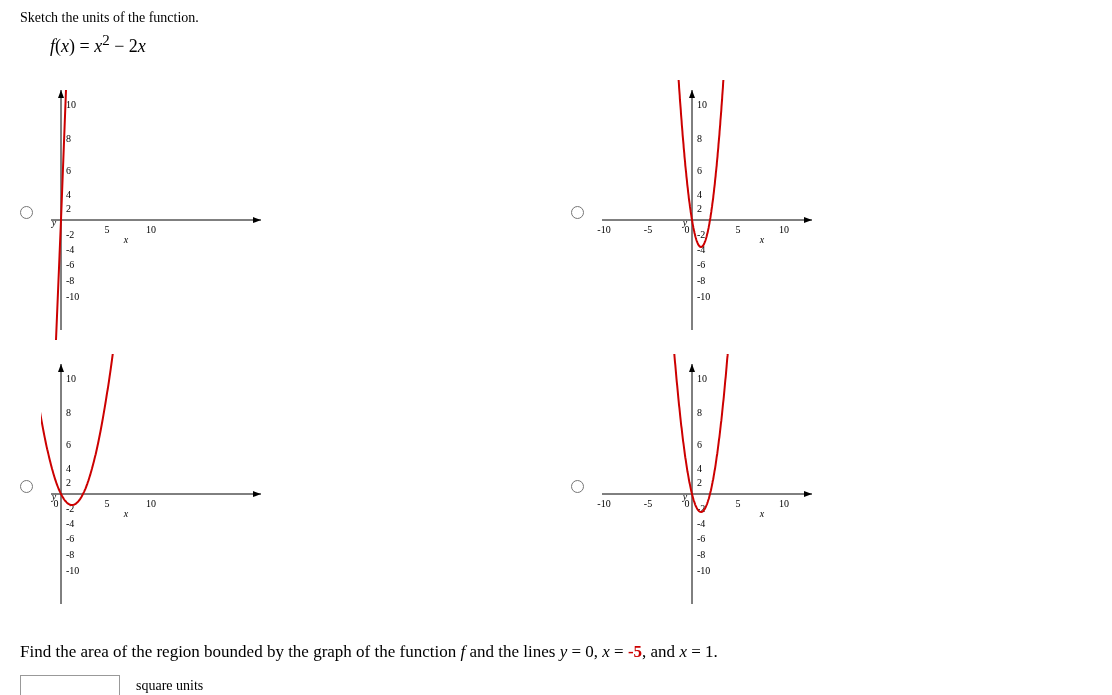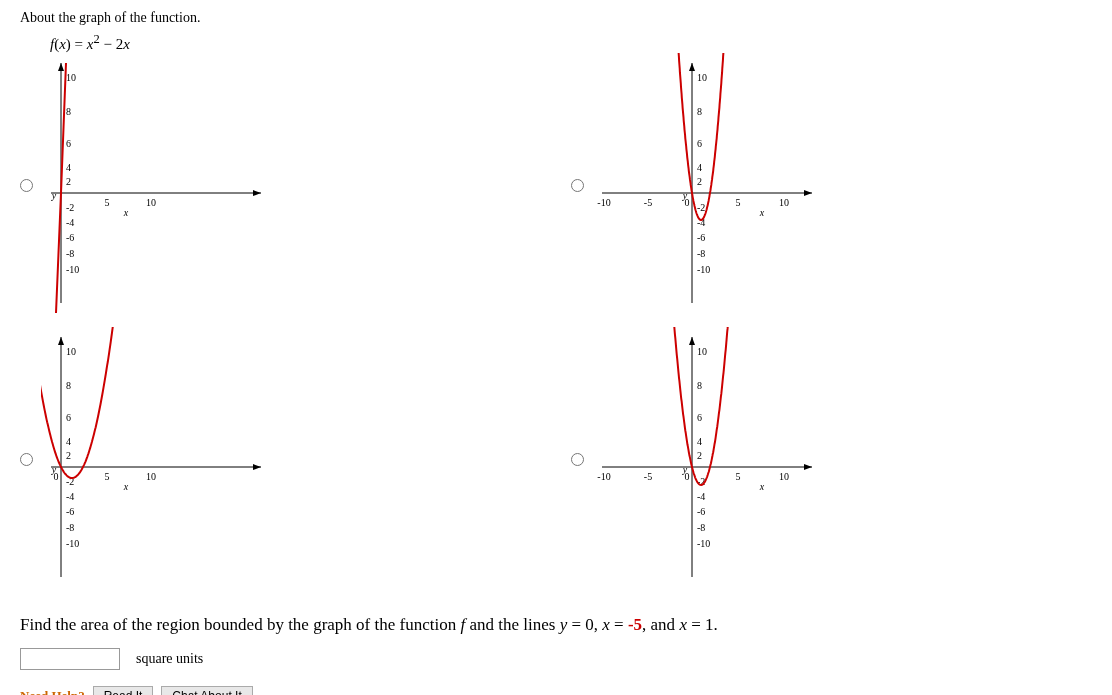--- a/index.html
+++ b/index.html
@@ -10,23 +10,23 @@
       color: #000;
       width: 1112px;
       min-height: 695px;
       padding: 10px 20px;
     }
     .problem-title {
       font-size: 14px;
       margin-bottom: 6px;
     }
     .function-label {
-      font-size: 15px;
+      font-size: 18px;
       margin-left: 30px;
-      margin-bottom: 0;
+      margin-bottom: 23px;
     }
     .graphs-container {
       display: grid;
       grid-template-columns: 1fr 1fr;
       grid-template-rows: auto auto;
       gap: 10px 30px;
       margin-bottom: 20px;
     }
     .graph-option {
       display: flex;
@@ -78,21 +78,21 @@
       border: 1px solid #aaa;
       padding: 2px 10px;
       font-size: 12px;
       cursor: pointer;
       font-family: Arial, sans-serif;
     }
   </style>
 </head>
 <body>
 
-<p class="problem-title">About the graph of the function.</p>
+<p class="problem-title">Sketch the units of the function.</p>
 <p class="function-label">
   <i>f</i>(<i>x</i>) = <i>x</i><sup>2</sup> − 2<i>x</i>
 </p>
 
 <div class="graphs-container">
 
   <div class="graph-option">
     <input type="radio" name="graph-choice" style="">
     <div class="graph-wrapper">
       <svg width="220" height="260" viewBox="-10 -10 220 260">

